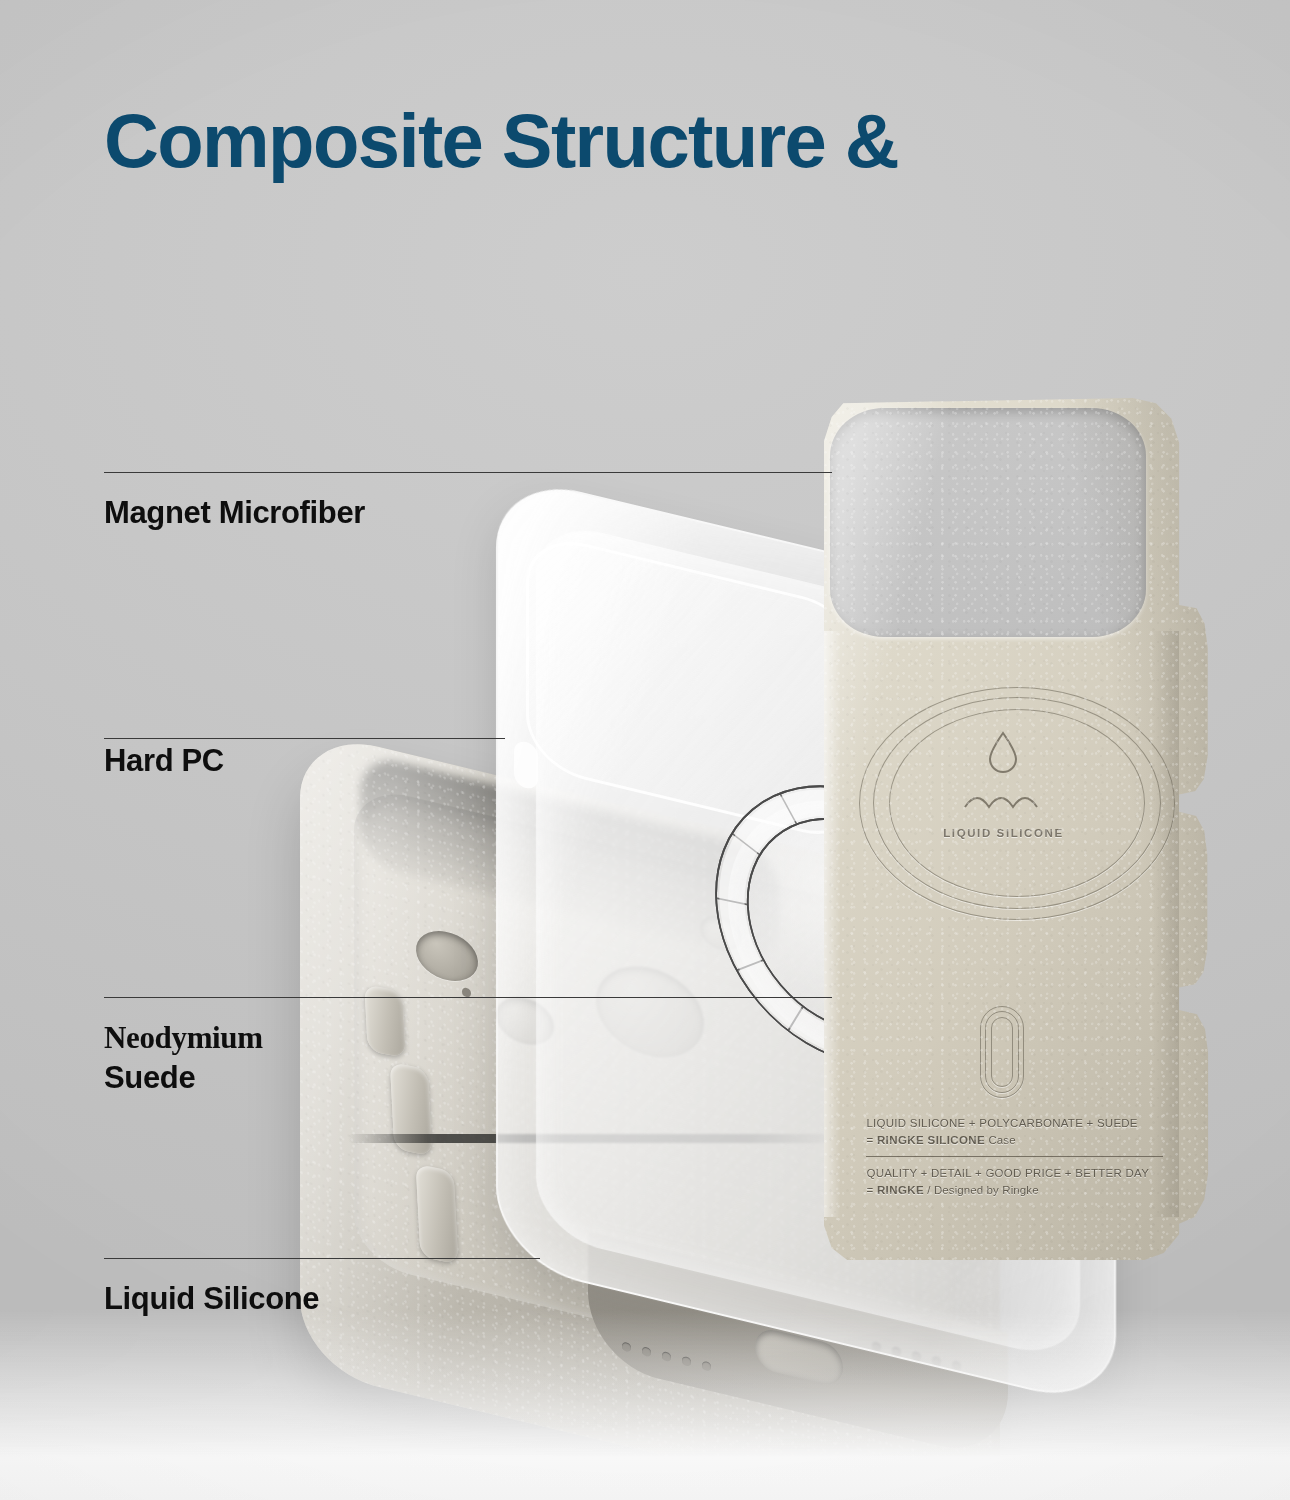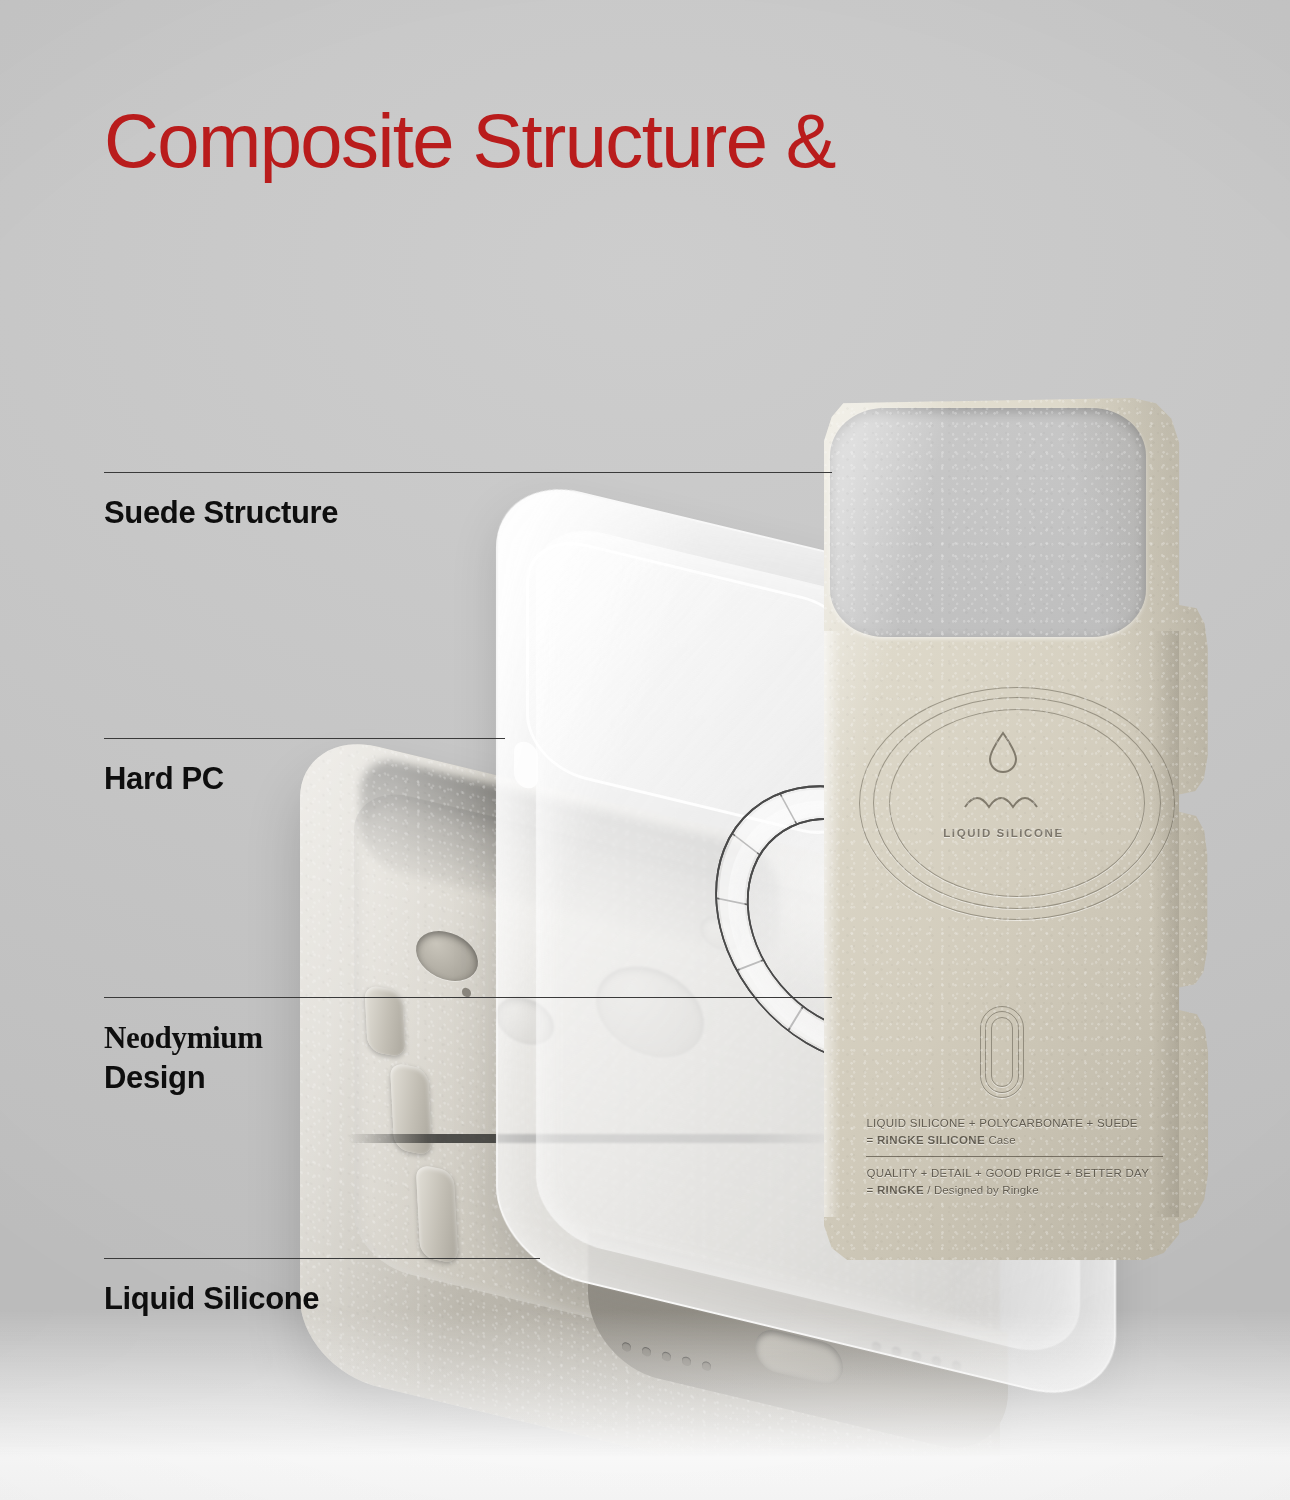--- a/index.html
+++ b/index.html
@@ -15,21 +15,21 @@
       background:
         radial-gradient(120% 70% at 50% 18%, #cdcdcd 0%, #c5c5c5 55%, #bebebe 100%);
   }
   .bg-floorfade{position:absolute;left:0;right:0;bottom:0;height:190px;
       background:linear-gradient(to bottom,rgba(255,255,255,0) 0%,rgba(252,252,252,.55) 42%,#fbfbfb 78%,#f7f7f7 100%);}
   .bg-vign{position:absolute;inset:0;
       background:radial-gradient(115% 80% at 50% 45%,rgba(0,0,0,0) 55%,rgba(0,0,0,.055) 100%);}
 
   
   .headline{position:absolute;left:104px;top:96px;width:1120px;
-      font-size:76px;line-height:1.19;font-weight:400;color:#b91c1c;
+      font-size:76px;line-height:1.19;font-weight:700;color:#0c4a6e;
       letter-spacing:-1.6px;}
   .headline .l{display:block;white-space:pre;}
 
   
   .callout{position:absolute;left:104px;}
   .callout .rule{position:absolute;left:0;top:0;height:0;
       border-top:1.6px solid #3a3a3a;}
   .callout .lbl{position:absolute;left:0;font-size:31px;font-weight:700;
       color:#0e0e0e;line-height:1.24;letter-spacing:-.35px;white-space:pre;}
 
@@ -340,32 +340,32 @@
 
   <div class="bg-floorfade"></div>
   <div class="bg-vign"></div>
 
   <div class="headline">
     <span class="l">Composite Structure &amp;</span>
   </div>
 
   <div class="callout" style="top:472px;">
     <div class="rule" style="width:728px;"></div>
-    <div class="lbl" style="top:22px;">Suede Structure</div>
+    <div class="lbl" style="top:22px;">Magnet Microfiber</div>
   </div>
 
   <div class="callout" style="top:738px;">
     <div class="rule" style="width:401px;"></div>
-    <div class="lbl" style="top:22px;">Hard PC</div>
+    <div class="lbl" style="top:4px;">Hard PC</div>
   </div>
 
   <div class="callout" style="top:997px;">
     <div class="rule" style="width:728px;"></div>
     <div class="lbl" style="top:22px;font-family:Liberation Serif, serif;">Neodymium</div>
-    <div class="lbl" style="top:62px;">Design</div>
+    <div class="lbl" style="top:62px;">Suede</div>
   </div>
 
   <div class="callout" style="top:1258px;">
     <div class="rule" style="width:436px;"></div>
     <div class="lbl" style="top:22px;">Liquid Silicone</div>
   </div>
 
 </div>
 
 </body></html>

